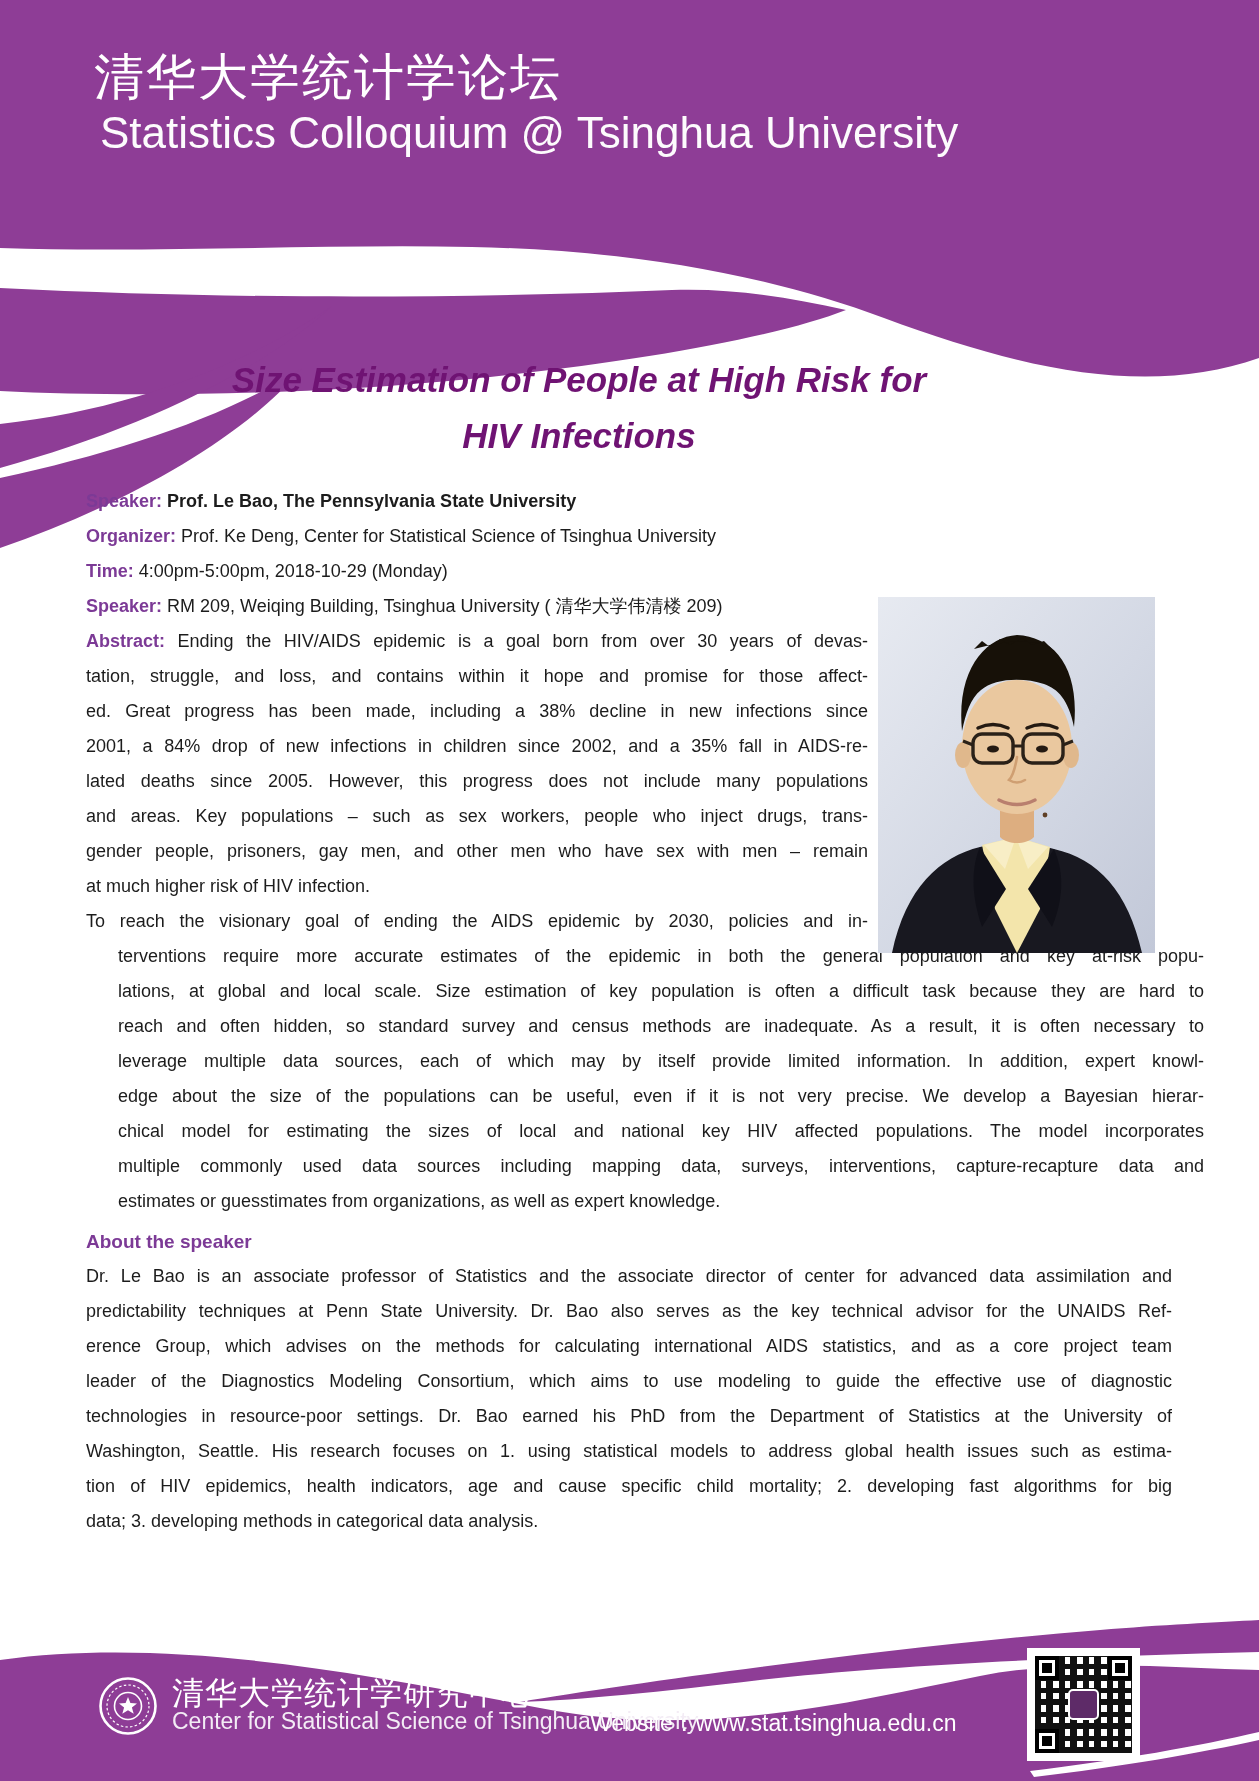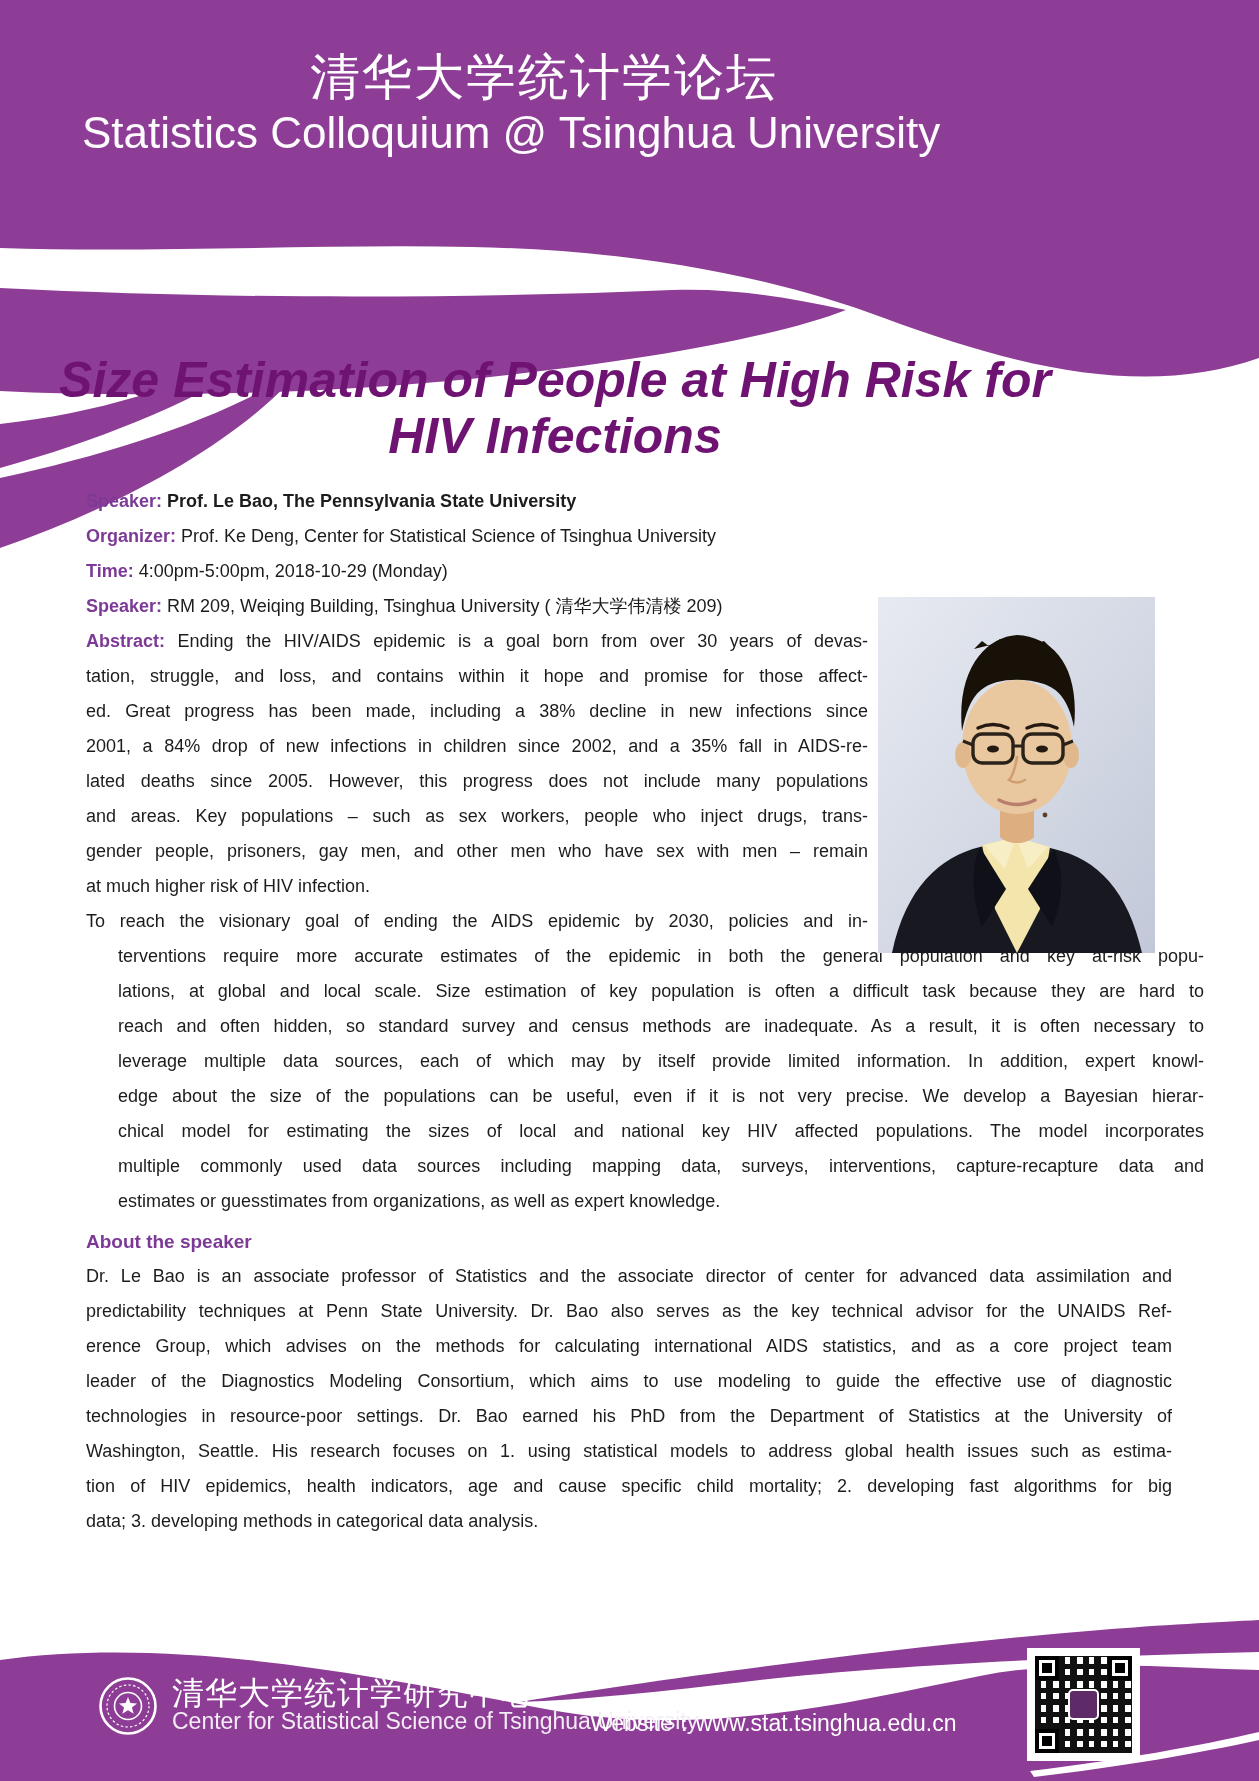--- a/index.html
+++ b/index.html
@@ -8,32 +8,32 @@
     background:#ffffff;overflow:hidden;
     font-family:"Liberation Sans","DejaVu Sans",sans-serif;
     color:#1c1c1c;
   }
   svg{display:block;}
 
   
   #top-decor{position:absolute;left:0;top:0;width:1259px;height:560px;}
   .hdr-zh{
     position:absolute;left:94px;top:44px;width:900px;
-    font-size:50px;font-weight:400;color:#ffffff;letter-spacing:2px;text-align:center;
+    font-size:50px;font-weight:400;color:#ffffff;letter-spacing:2px;
   }
   .hdr-en{
-    position:absolute;left:82px;top:108px;width:1100px;
+    position:absolute;left:100px;top:108px;width:1100px;
     font-size:44px;font-weight:400;color:#fdfbfd;letter-spacing:0px;
   }
 
   
   .talk-title{
     position:absolute;left:0;top:352px;width:1110px;
     text-align:center;font-style:italic;font-weight:bold;
-    font-size:50px;line-height:56px;color:#6f1373;
+    font-size:35px;line-height:56px;color:#6f1373;padding-left:24px;
   }
 
   
   .textcol{position:absolute;left:86px;width:1086px;}
   #info-block{top:484px;}
   #abstract-side{top:624px;width:782px;}
   #abstract-full{top:939px;margin-left:32px;}
   #about-heading{
     position:absolute;left:86px;top:1224px;width:500px;
     font-size:19px;font-weight:bold;color:#7c3a96;line-height:35px;

